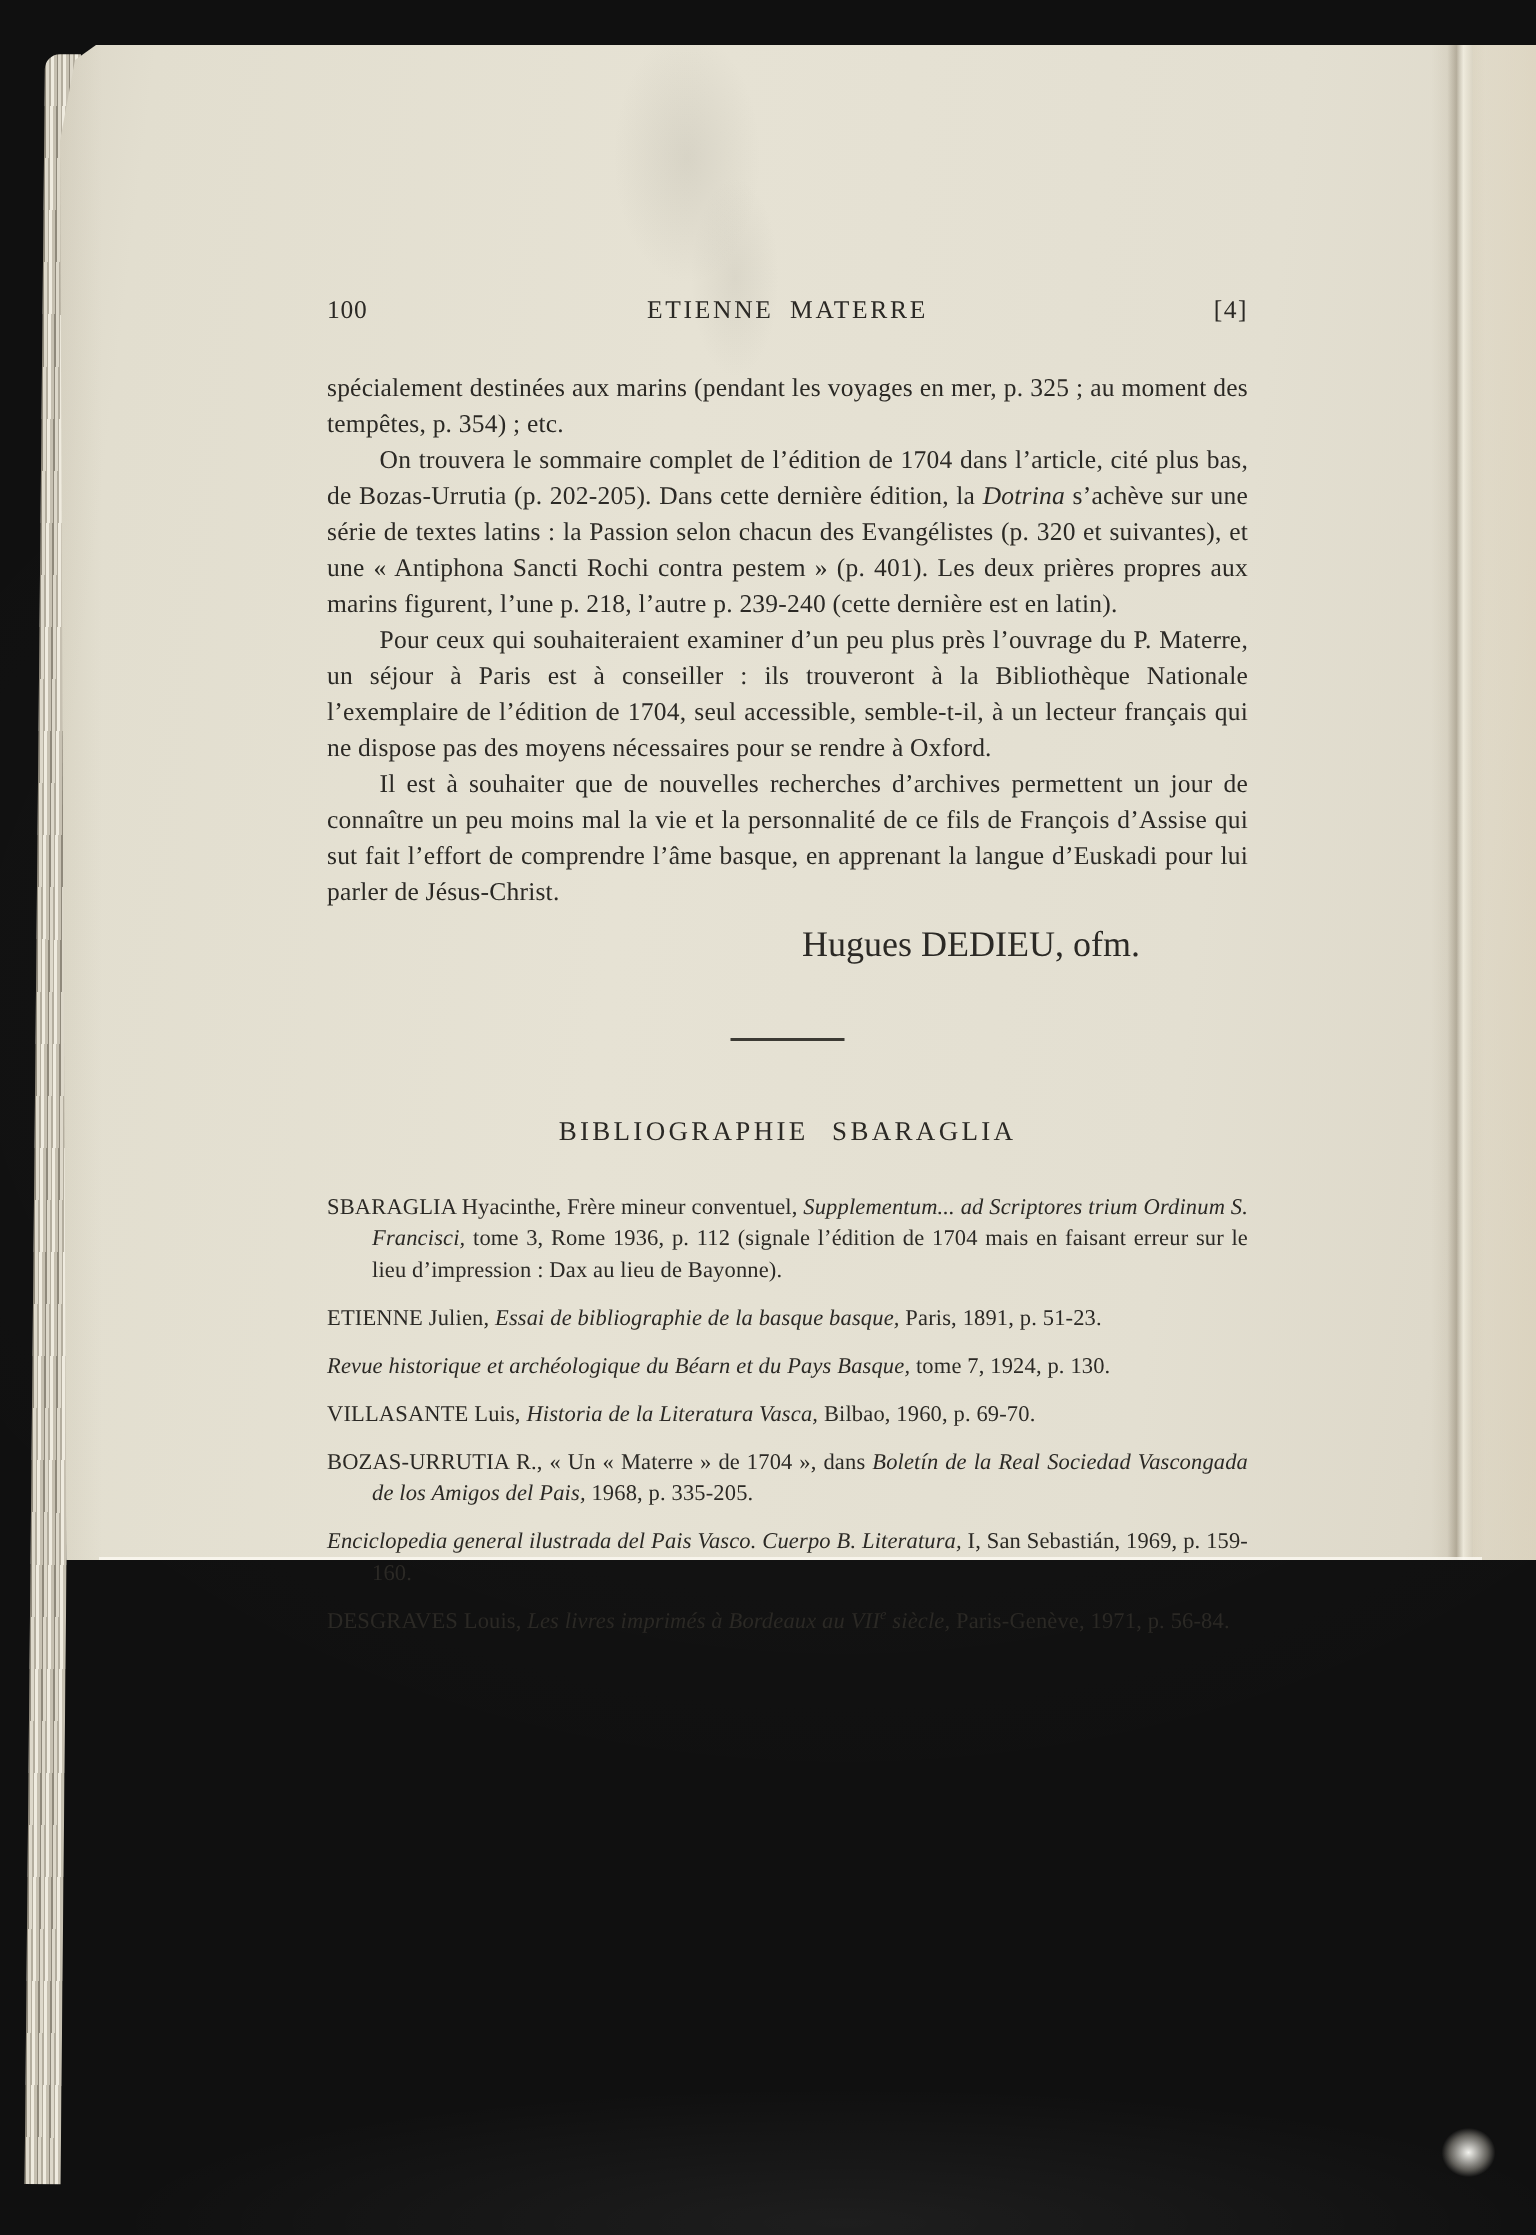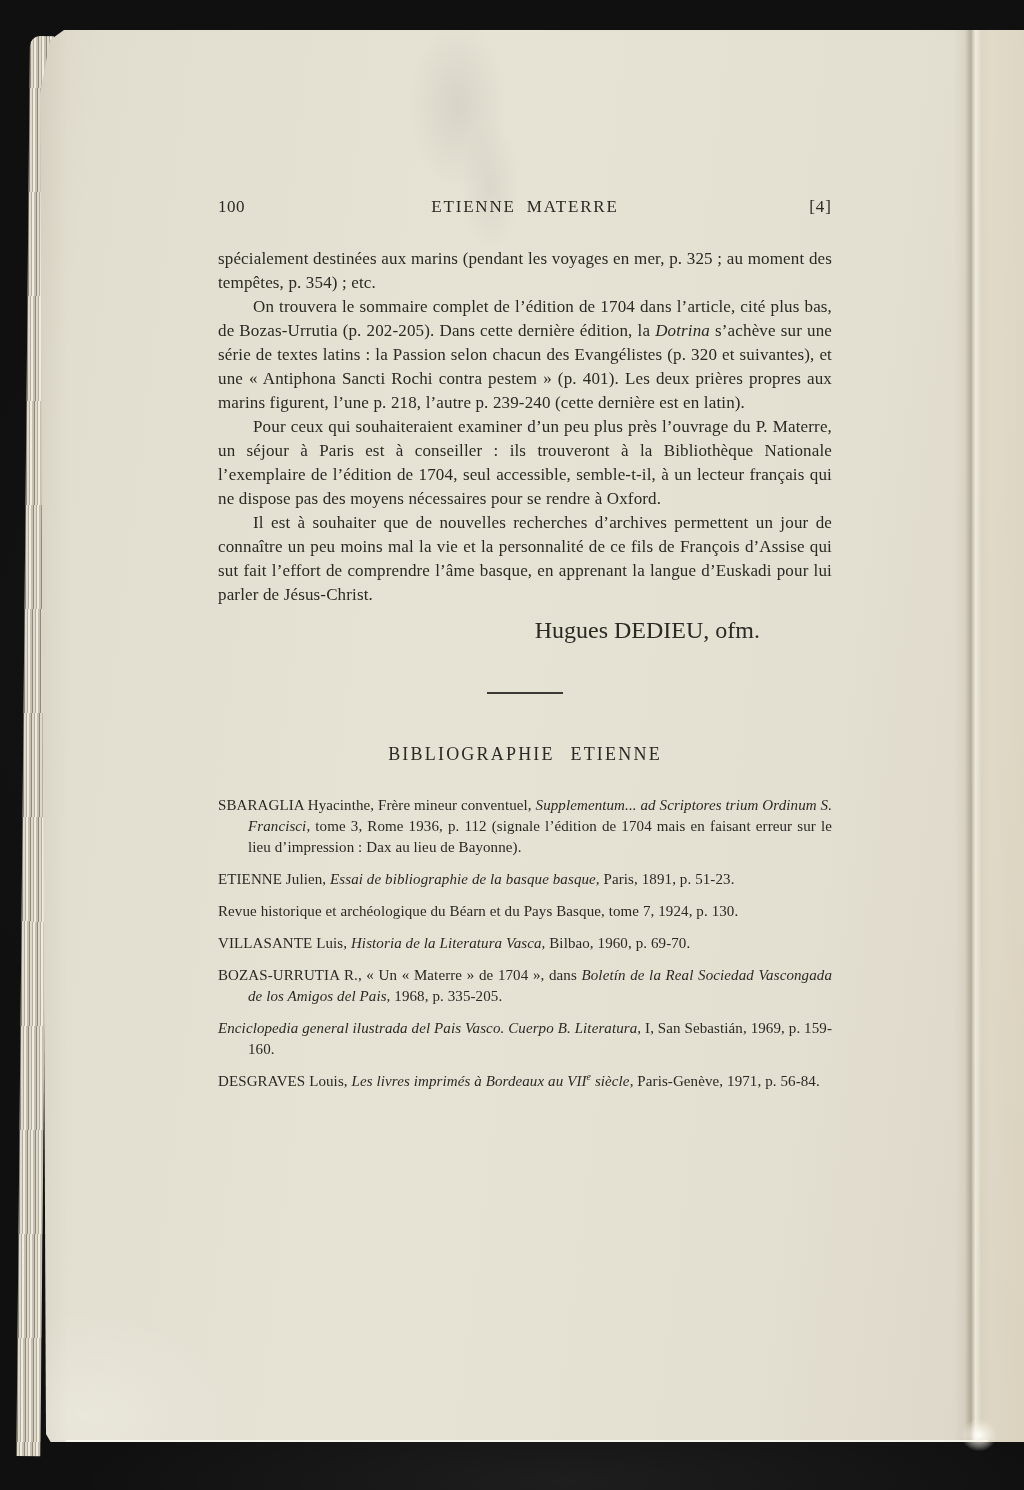--- a/index.html
+++ b/index.html
@@ -26,21 +26,21 @@
     transform: rotate(0.55deg); transform-origin: top left;
     border-top-left-radius: 10px;
     background: repeating-linear-gradient(90deg,
       #8f897b 0 1px, #ddd8ca 1px 3px, #b3ad9e 3px 4px,
       #efebdf 4px 6px, #c6c0b1 6px 8px);
   }
 
   
   .page {
     position: absolute; left: 38px; top: 30px;
-    width: 986px; height: 1412px;
+    width: 986px; height: 1010px;
     clip-path: polygon(26px 0px, 986px 0px, 986px 1428px, 22px 1428px,
                        8px 1404px, 2px 64px, 12px 10px);
     background:
       radial-gradient(70px 120px at 420px 75px, rgba(120,117,106,0.13), transparent 70%),
       radial-gradient(42px 95px at 452px 155px, rgba(120,117,106,0.10), transparent 70%),
       radial-gradient(210px 150px at 45px 1385px, rgba(255,255,255,0.22), transparent 70%),
       linear-gradient(to right, rgba(150,140,115,0.12) 0, rgba(0,0,0,0) 30px),
       linear-gradient(97deg, #dcd7c8 0%, #e2decf 6%, #e6e2d4 40%, #e3dfd1 75%, #ded9ca 92%, #d8d2c2 100%);
   }
   .page::after { 
@@ -126,26 +126,26 @@
         <p class="indented"><span>Pour ceux qui souhaiteraient examiner d’un peu plus près l’ouvrage du P. Materre, un séjour à Paris est à conseiller : ils trouveront à la Bibliothèque Nationale l’exemplaire de l’édition de 1704, seul accessible, semble-t-il, à un lecteur français qui ne dispose pas des moyens nécessaires pour se rendre à Oxford.</span></p>
         <p class="indented"><span>Il est à souhaiter que de nouvelles recherches d’archives permettent un jour de connaître un peu moins mal la vie et la personnalité de ce fils de François d’Assise qui sut fait l’effort de comprendre l’âme basque, en apprenant la langue d’Euskadi pour lui parler de Jésus-Christ.</span></p>
       </div>
 
     <div class="signature">
       <div class="sig-name">Hugues DEDIEU, ofm.</div>
     </div>
 
     <div class="divider"></div>
 
-    <div class="section-title">BIBLIOGRAPHIE  ETIENNE</div>
+    <div class="section-title">BIBLIOGRAPHIE  SBARAGLIA</div>
 
     <div class="bibliography">
         <p><span>SBARAGLIA Hyacinthe, Frère mineur conventuel, </span><span style="font-style: italic;">Supplementum... ad Scriptores trium Ordinum S. Francisci,</span><span> tome 3, Rome 1936, p. 112 (signale l’édition de 1704 mais en faisant erreur sur le lieu d’impression : Dax au lieu de Bayonne).</span></p>
         <p><span>ETIENNE Julien, </span><span style="font-style: italic;">Essai de bibliographie de la basque basque,</span><span> Paris, 1891, p. 51-23.</span></p>
-        <p><span style=" margin-top: 20px;">Revue historique et archéologique du Béarn et du Pays Basque,</span><span> tome 7, 1924, p. 130.</span></p>
+        <p><span style="font-style: italic; margin-top: 20px;">Revue historique et archéologique du Béarn et du Pays Basque,</span><span> tome 7, 1924, p. 130.</span></p>
         <p><span>VILLASANTE Luis, </span><span style="font-style: italic;">Historia de la Literatura Vasca,</span><span> Bilbao, 1960, p. 69-70.</span></p>
         <p><span>BOZAS-URRUTIA R., « Un « Materre » de 1704 », dans </span><span style="font-style: italic;">Boletín de la Real Sociedad Vascongada de los Amigos del Pais,</span><span> 1968, p. 335-205.</span></p>
         <p><span style="font-style: italic;">Enciclopedia general ilustrada del Pais Vasco. Cuerpo B. Literatura,</span><span> I, San Sebastián, 1969, p. 159-160.</span></p>
         <p><span>DESGRAVES Louis, </span><span style="font-style: italic;">Les livres imprimés à Bordeaux au VII</span><sup style="font-style: italic;">e</sup><span style="font-style: italic;"> siècle,</span><span> Paris-Genève, 1971, p. 56-84.</span></p>
       </div>
 
   </div>
 </div>
 
 </body></html>

